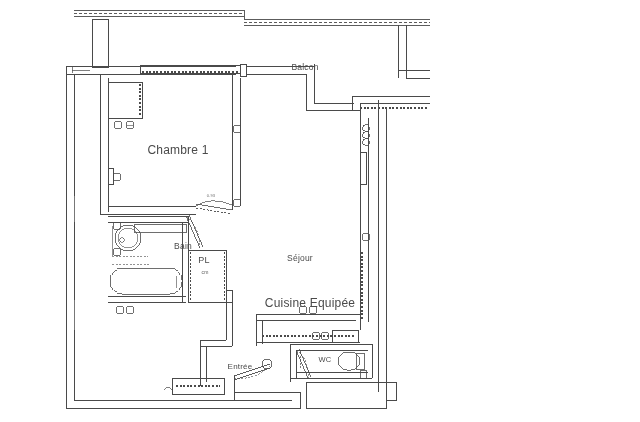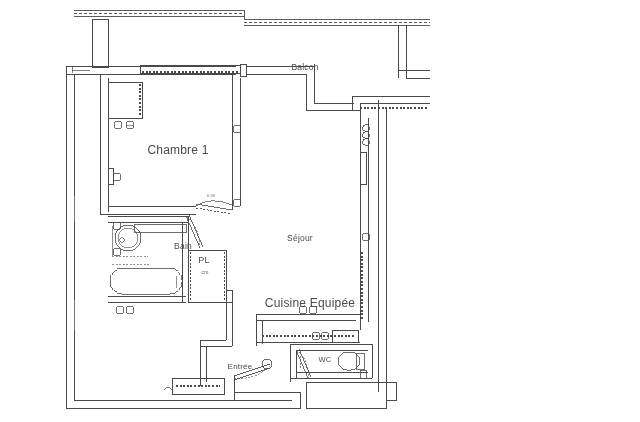--- a/index.html
+++ b/index.html
@@ -39,21 +39,21 @@
     transform: translate(-50%, -50%);
     line-height: 1.25;
     user-select: none;
   }
   .room-label.two-line {
     white-space: normal;
     width: 60px;
   }
   .label-balcon   { font-size: 8.5px; }
   .label-chambre  { font-size: 12px; }
-  .label-sejour   { font-size: 8.5px; }
+  .label-sejour   { font-size: 8.5px; margin-top: 20px; }
   .label-bain     { font-size: 8.5px; }
   .label-pl       { font-size: 9px; }
   .label-pl-sub   { font-size: 5px; color: #5a5a5a; }
   .label-cuisine  { font-size: 12px; }
   .label-wc       { font-size: 7.5px; }
   .label-entree   { font-size: 8px; }
   .label-coin     { font-size: 8px; }
   .label-tiny     { font-size: 4px; color: #6a6a6a; }
 </style>
 </head>

